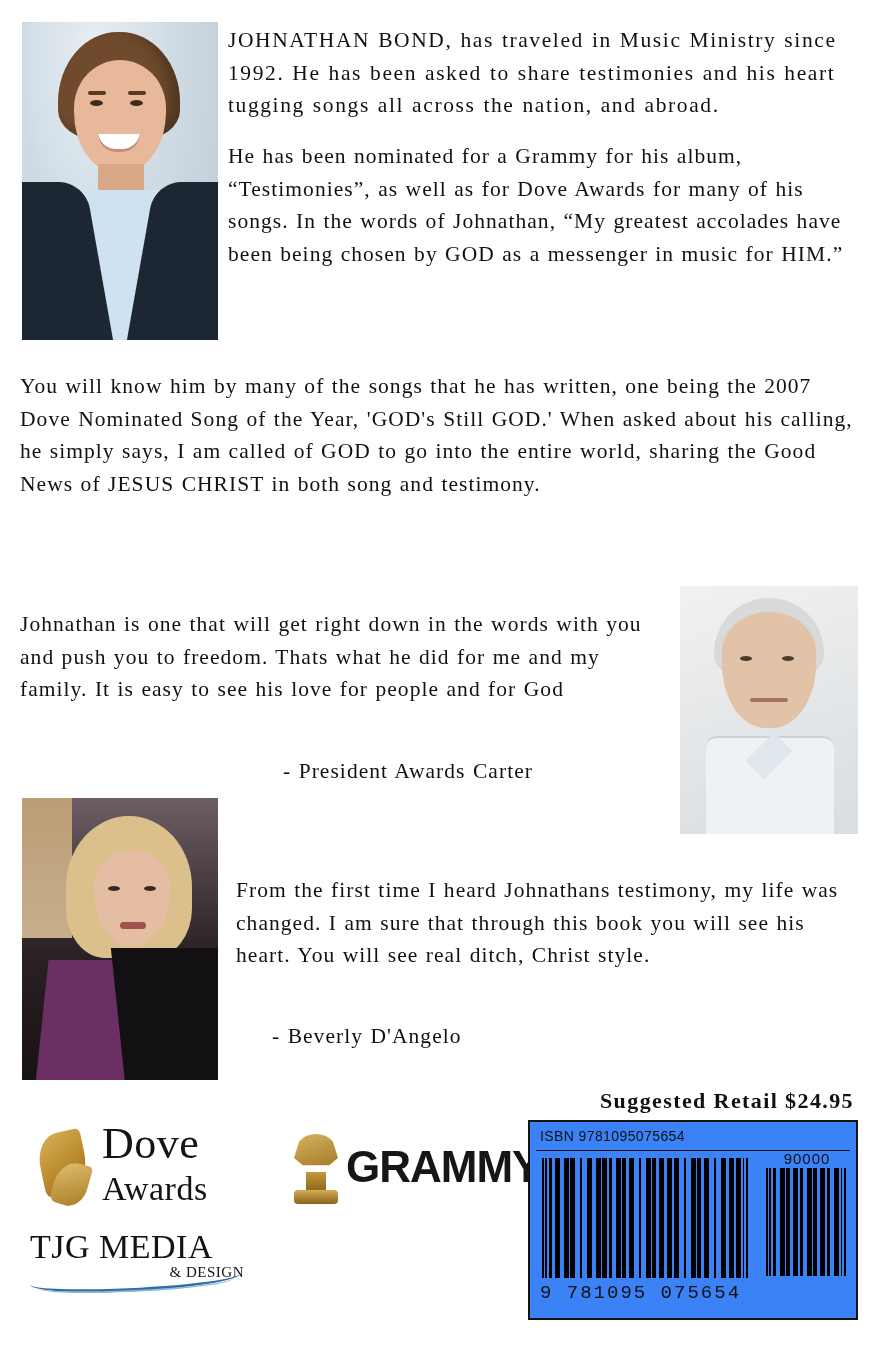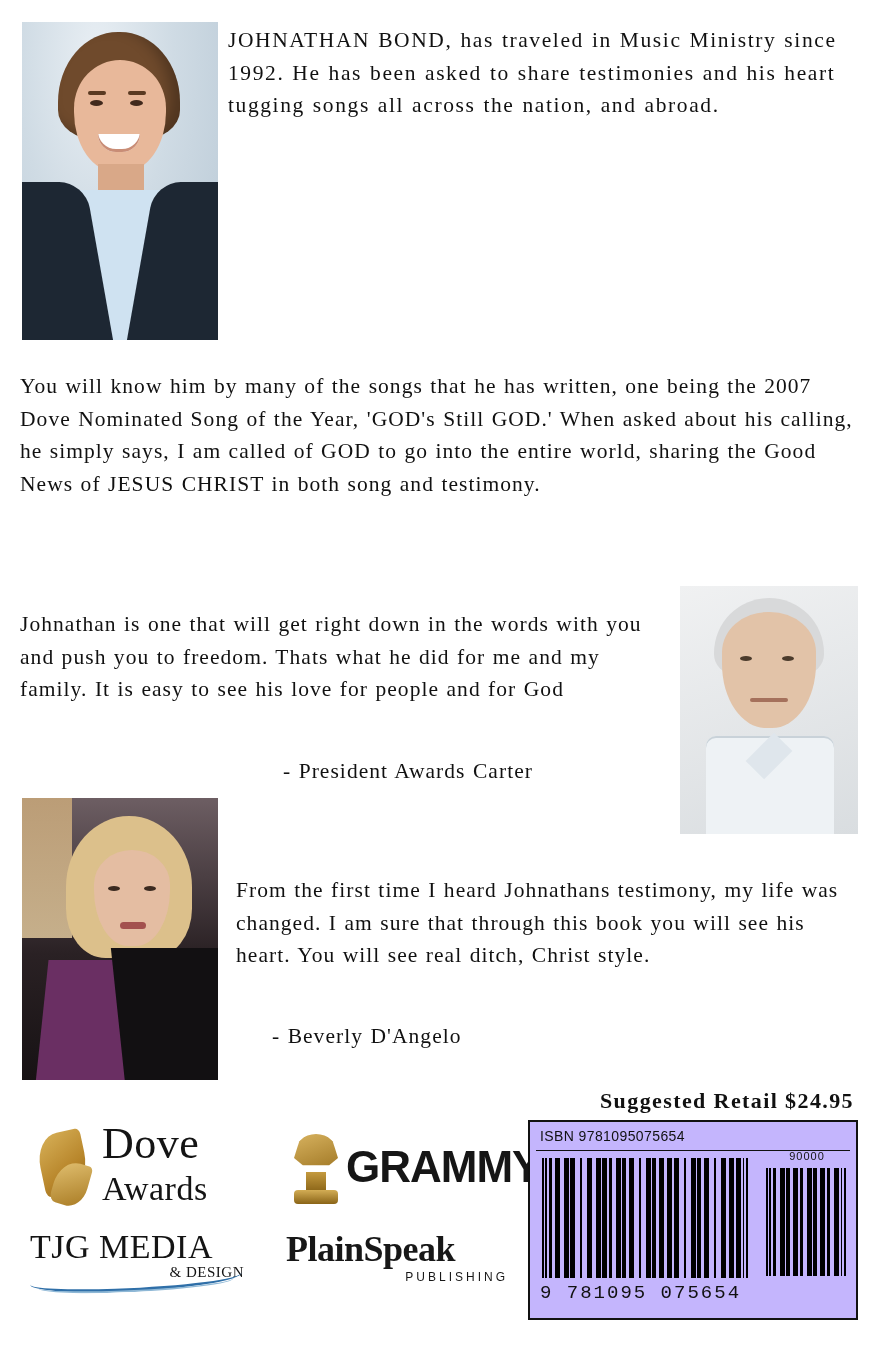--- a/index.html
+++ b/index.html
@@ -452,21 +452,21 @@
   }
 
   
   .barcode-box {
     position: absolute;
     right: 22px;
     top: 1120px;
     width: 330px;
     height: 200px;
     border: 2px solid #111;
-    background: #c4b5fd;
+    background: #3b82f6;
     box-sizing: border-box;
   }
   .isbn-line {
     position: absolute;
     left: 10px; top: 6px;
     font-family: "Liberation Sans", sans-serif;
     font-size: 14px;
     letter-spacing: 0.4px;
     color: #111;
   }
@@ -500,21 +500,21 @@
   }
   .bar { background: #000; height: 100%; }
   .sp { background: transparent; height: 100%; }
   .addon-digits {
     position: absolute;
     left: 236px;
     top: 28px;
     width: 82px;
     text-align: center;
     font-family: "Liberation Sans", sans-serif;
-    font-size: 11px;
+    font-size: 15px;
     letter-spacing: 1px;
     color: #111;
   }
   .human-digits {
     position: absolute;
     left: 10px;
     top: 160px;
     width: 212px;
     font-family: Liberation Mono, monospace;
     font-size: 19px;
@@ -538,20 +538,21 @@
     <div class="eye r"></div>
     <div class="smile"></div>
     <div class="neck"></div>
     <div class="shirt"></div>
     <div class="jacket-l"></div>
     <div class="jacket-r"></div>
   </div>
 
   <div class="top-text body-text">
     <p class="lead-name">JOHNATHAN BOND, has traveled in Music Ministry since 1992. He has been asked to share testimonies and his heart tugging songs all across the nation, and abroad.</p>
+    <p>He has been nominated for a Grammy for his album, “Testimonies”, as well as for Dove Awards for many of his songs.  In the words of Johnathan, “My greatest accolades have been being chosen by GOD as a messenger in music for HIM.”</p>
   </div>
 
   <div class="mid-text body-text">
     <p>You will know him by many of the songs that he has written, one being the 2007 Dove Nominated Song of the Year, 'GOD's Still GOD.' When asked about his calling, he simply says, I am called of GOD to go into the entire world, sharing the Good News of JESUS CHRIST in both song and testimony.</p>
   </div>
 
   <div class="carter-photo">
     <div class="bg"></div>
     <div class="hair"></div>
     <div class="face"></div>
@@ -606,24 +607,20 @@
     <div class="word">GRAMMY</div>
   </div>
 
   <div class="logo-tjg">
     <div class="main">TJG MEDIA</div>
     <div class="sub">&amp; DESIGN</div>
     <div class="swoosh"></div>
     <div class="swoosh2"></div>
   </div>
 
-  <div class="logo-plainspeak">
-    <div class="main">PlainSpeak</div>
-    <div class="sub">PUBLISHING</div>
-  </div>
 
   <div class="barcode-box">
     <div class="isbn-line">ISBN 9781095075654</div>
     <div class="isbn-rule"></div>
     <div class="bars-main" id="bars-main">
         <div class="bar" style="width: 1.6748px; flex: 0 0 auto;"></div>
         <div class="sp" style="width: 1.6748px; flex: 0 0 auto;"></div>
         <div class="bar" style="width: 1.6748px; flex: 0 0 auto;"></div>
         <div class="sp" style="width: 1.6748px; flex: 0 0 auto;"></div>
         <div class="bar" style="width: 3.34959px; flex: 0 0 auto;"></div>

